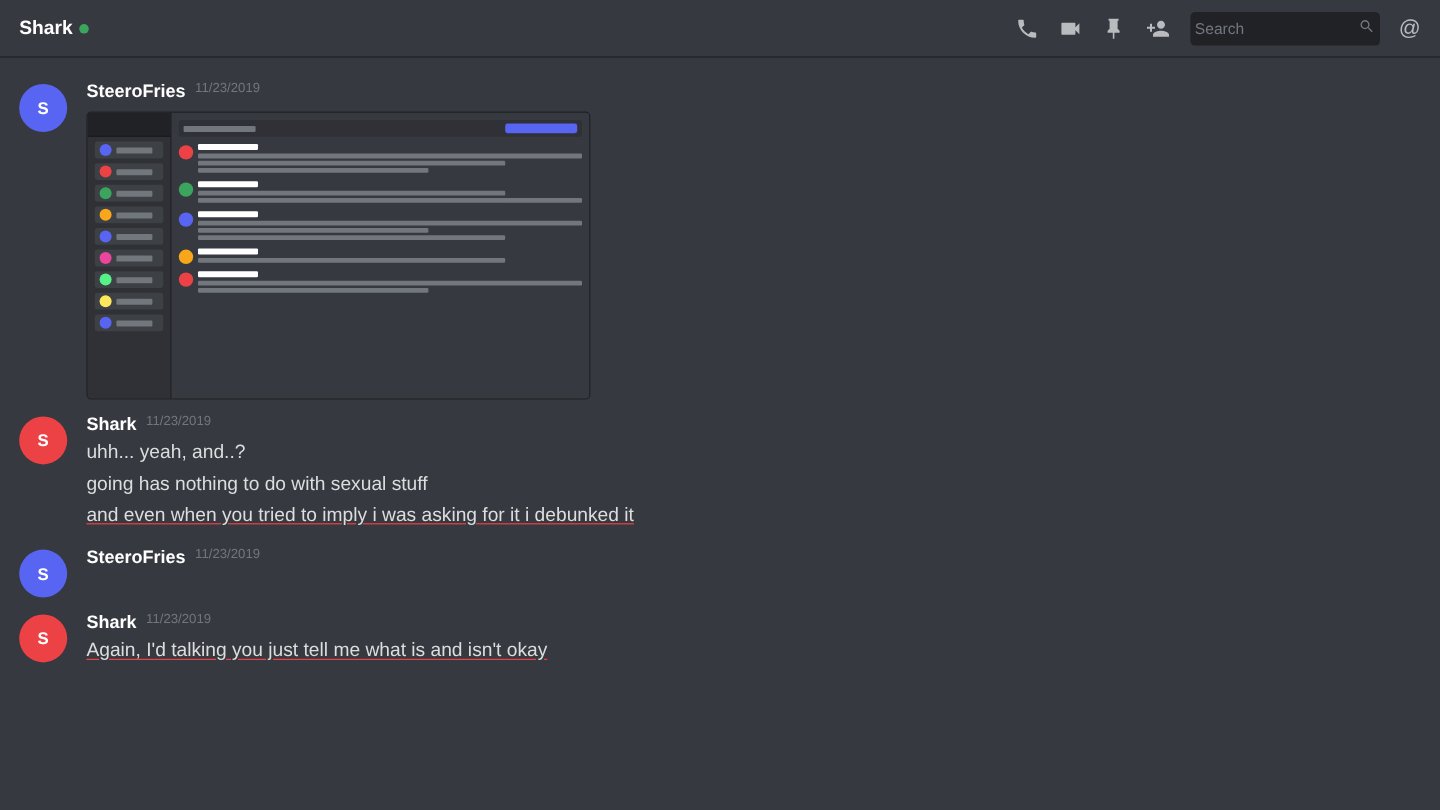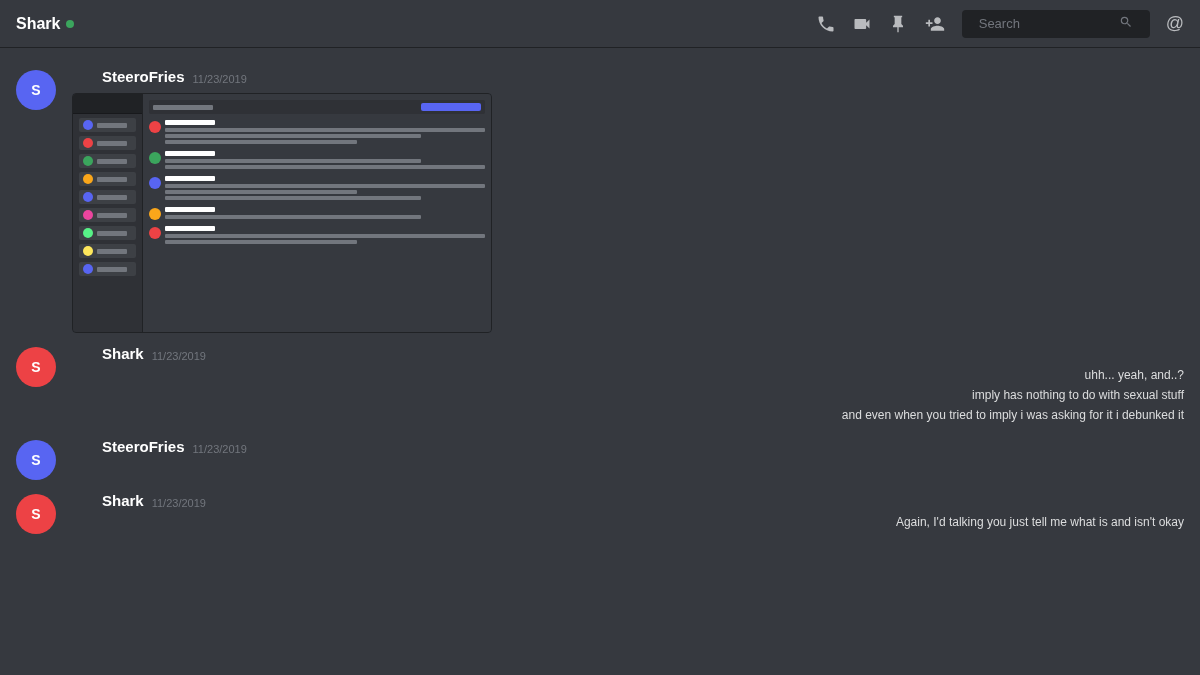--- a/index.html
+++ b/index.html
@@ -52,22 +52,22 @@
       cursor: pointer;
       display: flex;
       align-items: center;
       font-size: 18px;
     }
     .search-bar {
       background-color: #202225;
       border-radius: 4px;
       display: flex;
       align-items: center;
-      padding: 0 17px;
-      width: 188px;
+      padding: 0 4px;
+      width: 158px;
       height: 28px;
       gap: 6px;
     }
     .search-bar input {
       background: transparent;
       border: none;
       outline: none;
       color: #dcddde;
       font-size: 13px;
       width: 100%;
@@ -102,44 +102,43 @@
       font-weight: bold;
       font-size: 14px;
       color: #fff;
     }
     .avatar-steero { background-color: #5865f2; }
     .avatar-shark { background-color: #ed4245; }
 
     .message-content { flex: 1; min-width: 0; }
     .message-header {
       display: flex;
-      align-items: flex-end;
+      align-items: flex-start;
       gap: 8px;
       margin-bottom: 4px;
-      margin-left: 30px;
     }
     .message-username {
       font-weight: 600;
       font-size: 15px;
       color: #fff;
     }
     .message-timestamp {
       font-size: 11px;
       color: #72767d;
     }
     .message-text {
       color: #dcddde;
       line-height: 1.5;
-      font-size: 12px;
-      text-align: right;
+      font-size: 16px;
     }
     .message-text p { margin-bottom: 2px; }
 
     
     .underlined {
+      text-decoration: underline;
       text-decoration-color: #ed4245;
       text-underline-offset: 2px;
     }
 
     
     .embed-image {
       margin-top: 8px;
       border-radius: 4px;
       overflow: hidden;
       width: 420px;
@@ -371,21 +370,21 @@
 
   <div class="message-group">
     <div class="avatar avatar-shark">S</div>
     <div class="message-content">
       <div class="message-header">
         <span class="message-username">Shark</span>
         <span class="message-timestamp">11/23/2019</span>
       </div>
       <div class="message-text">
         <p>uhh... yeah, and..?</p>
-        <p>imply has nothing to do with sexual stuff</p>
+        <p>going has nothing to do with sexual stuff</p>
         <p><span class="underlined">and even when you tried to imply i was asking for it i debunked it</span></p>
       </div>
     </div>
   </div>
 
   <div class="message-group">
     <div class="avatar avatar-steero">S</div>
     <div class="message-content">
       <div class="message-header">
         <span class="message-username">SteeroFries</span>

